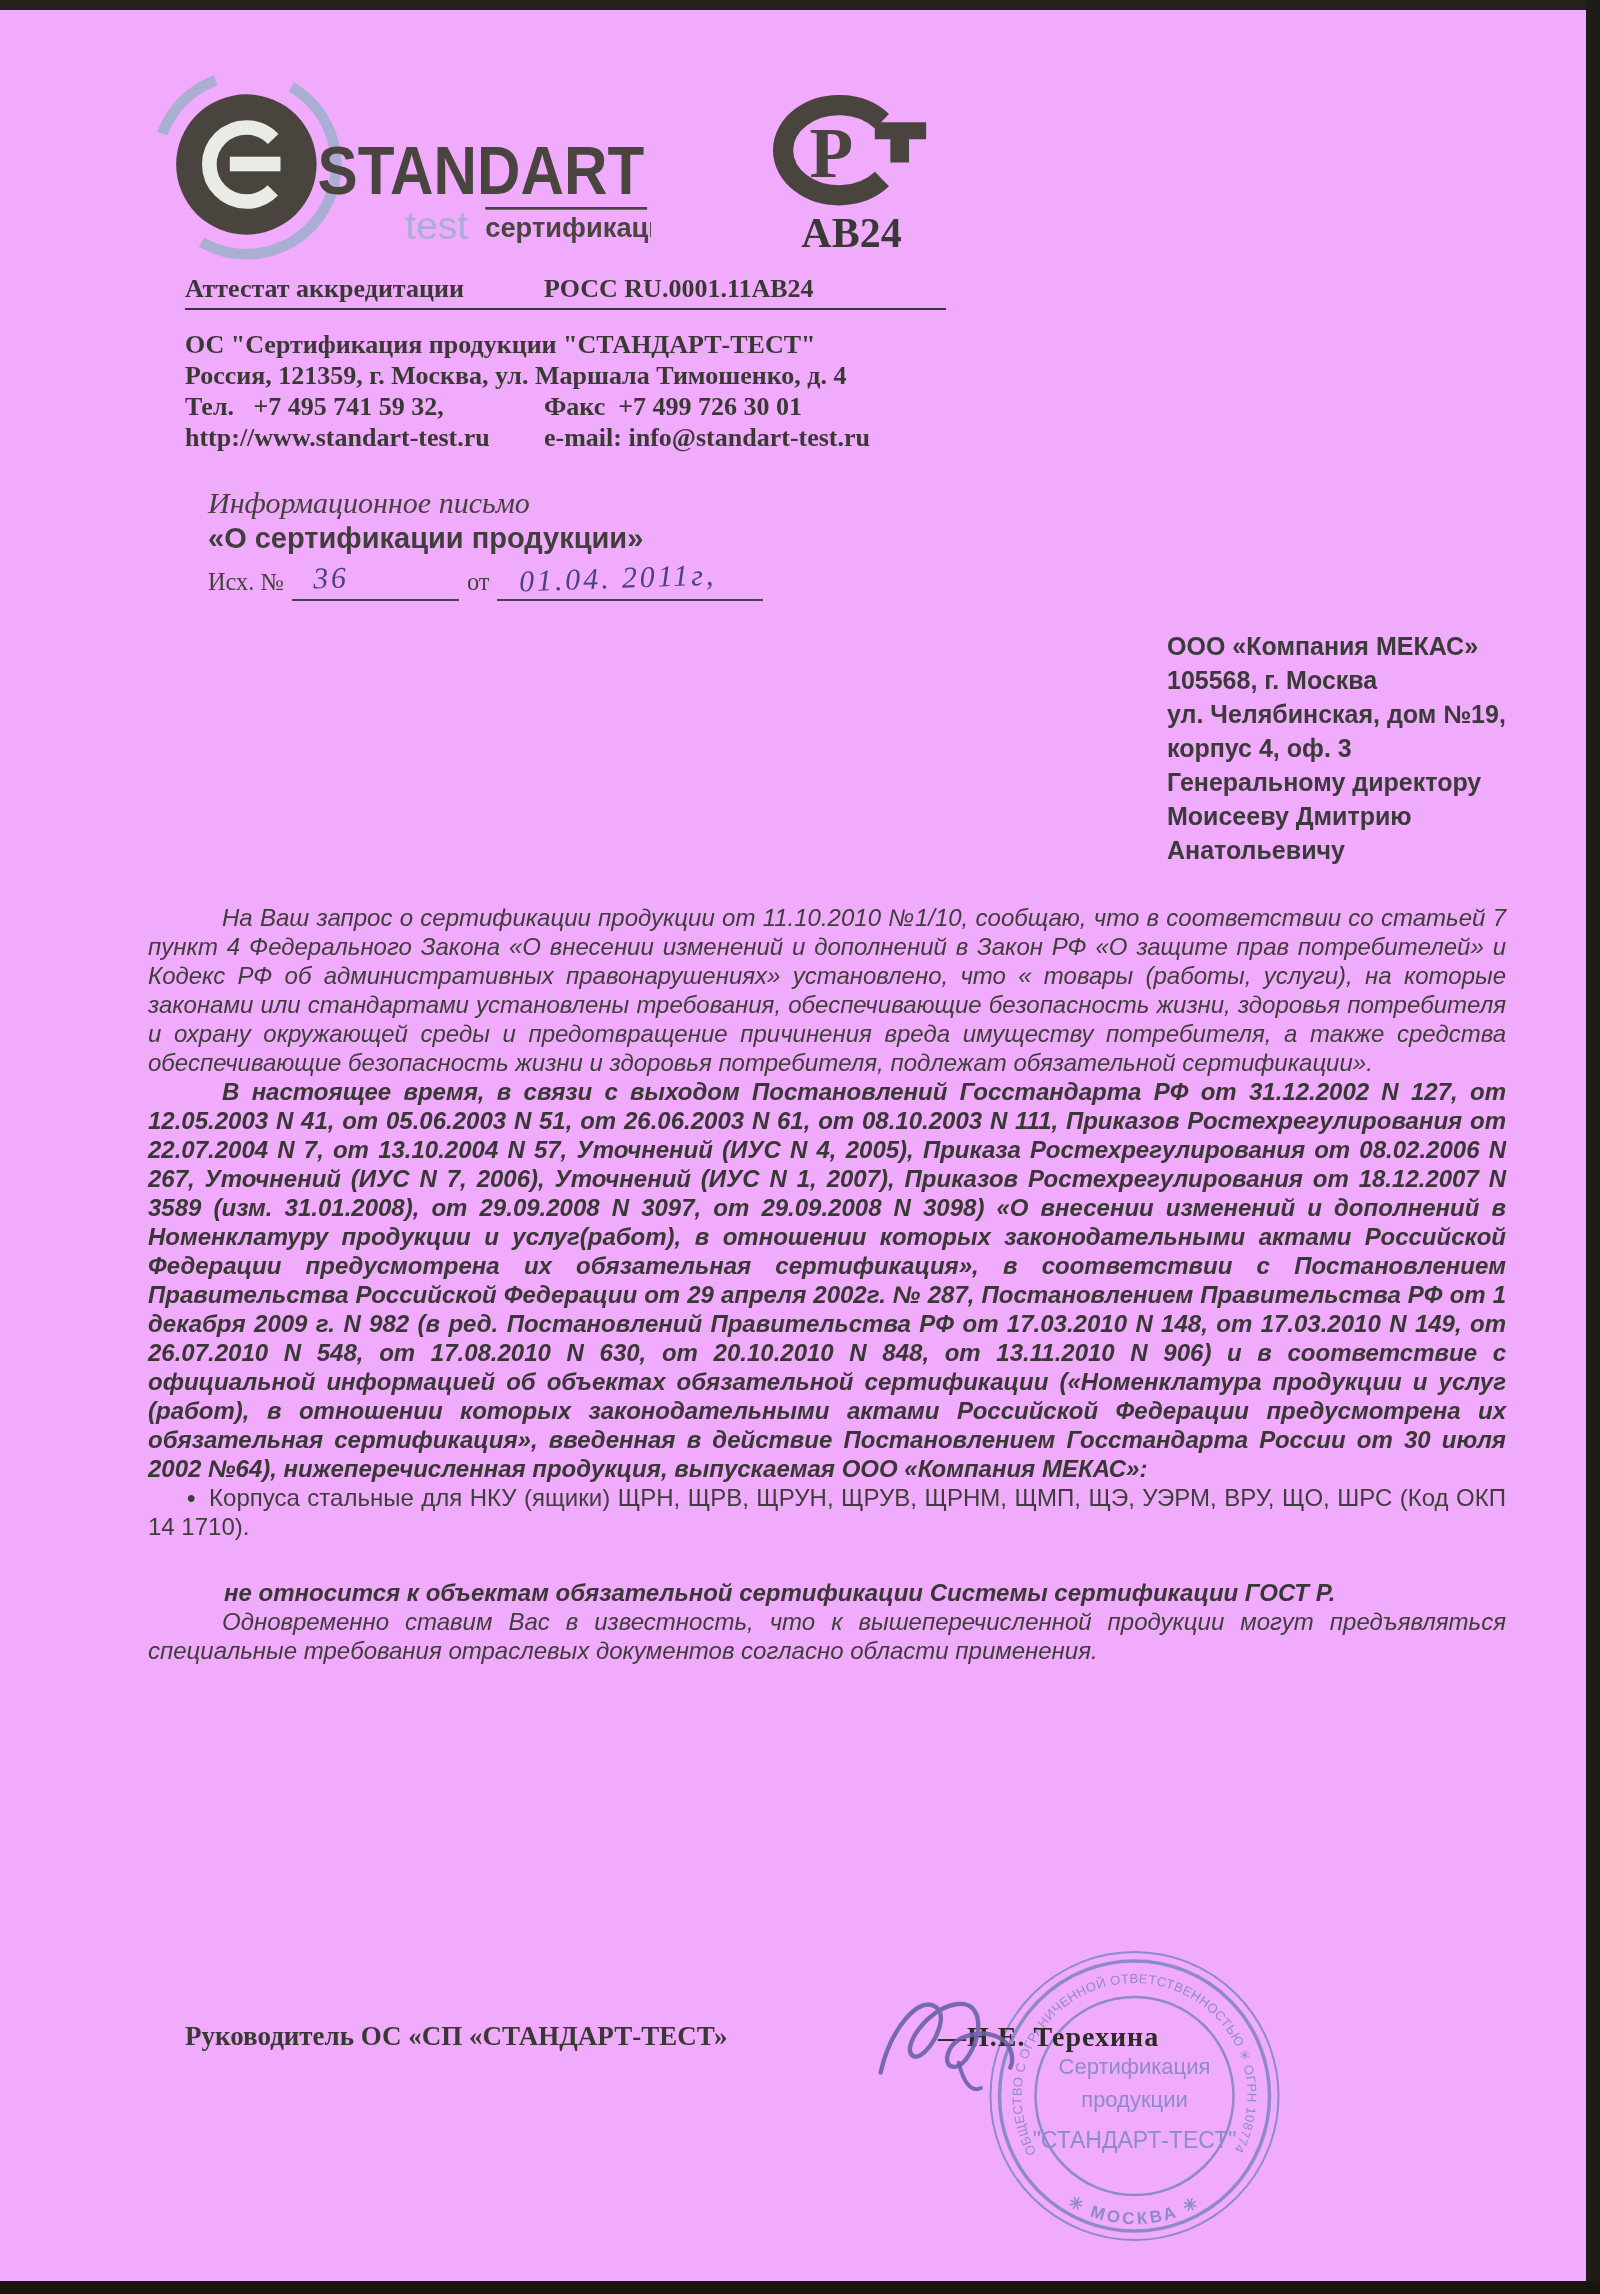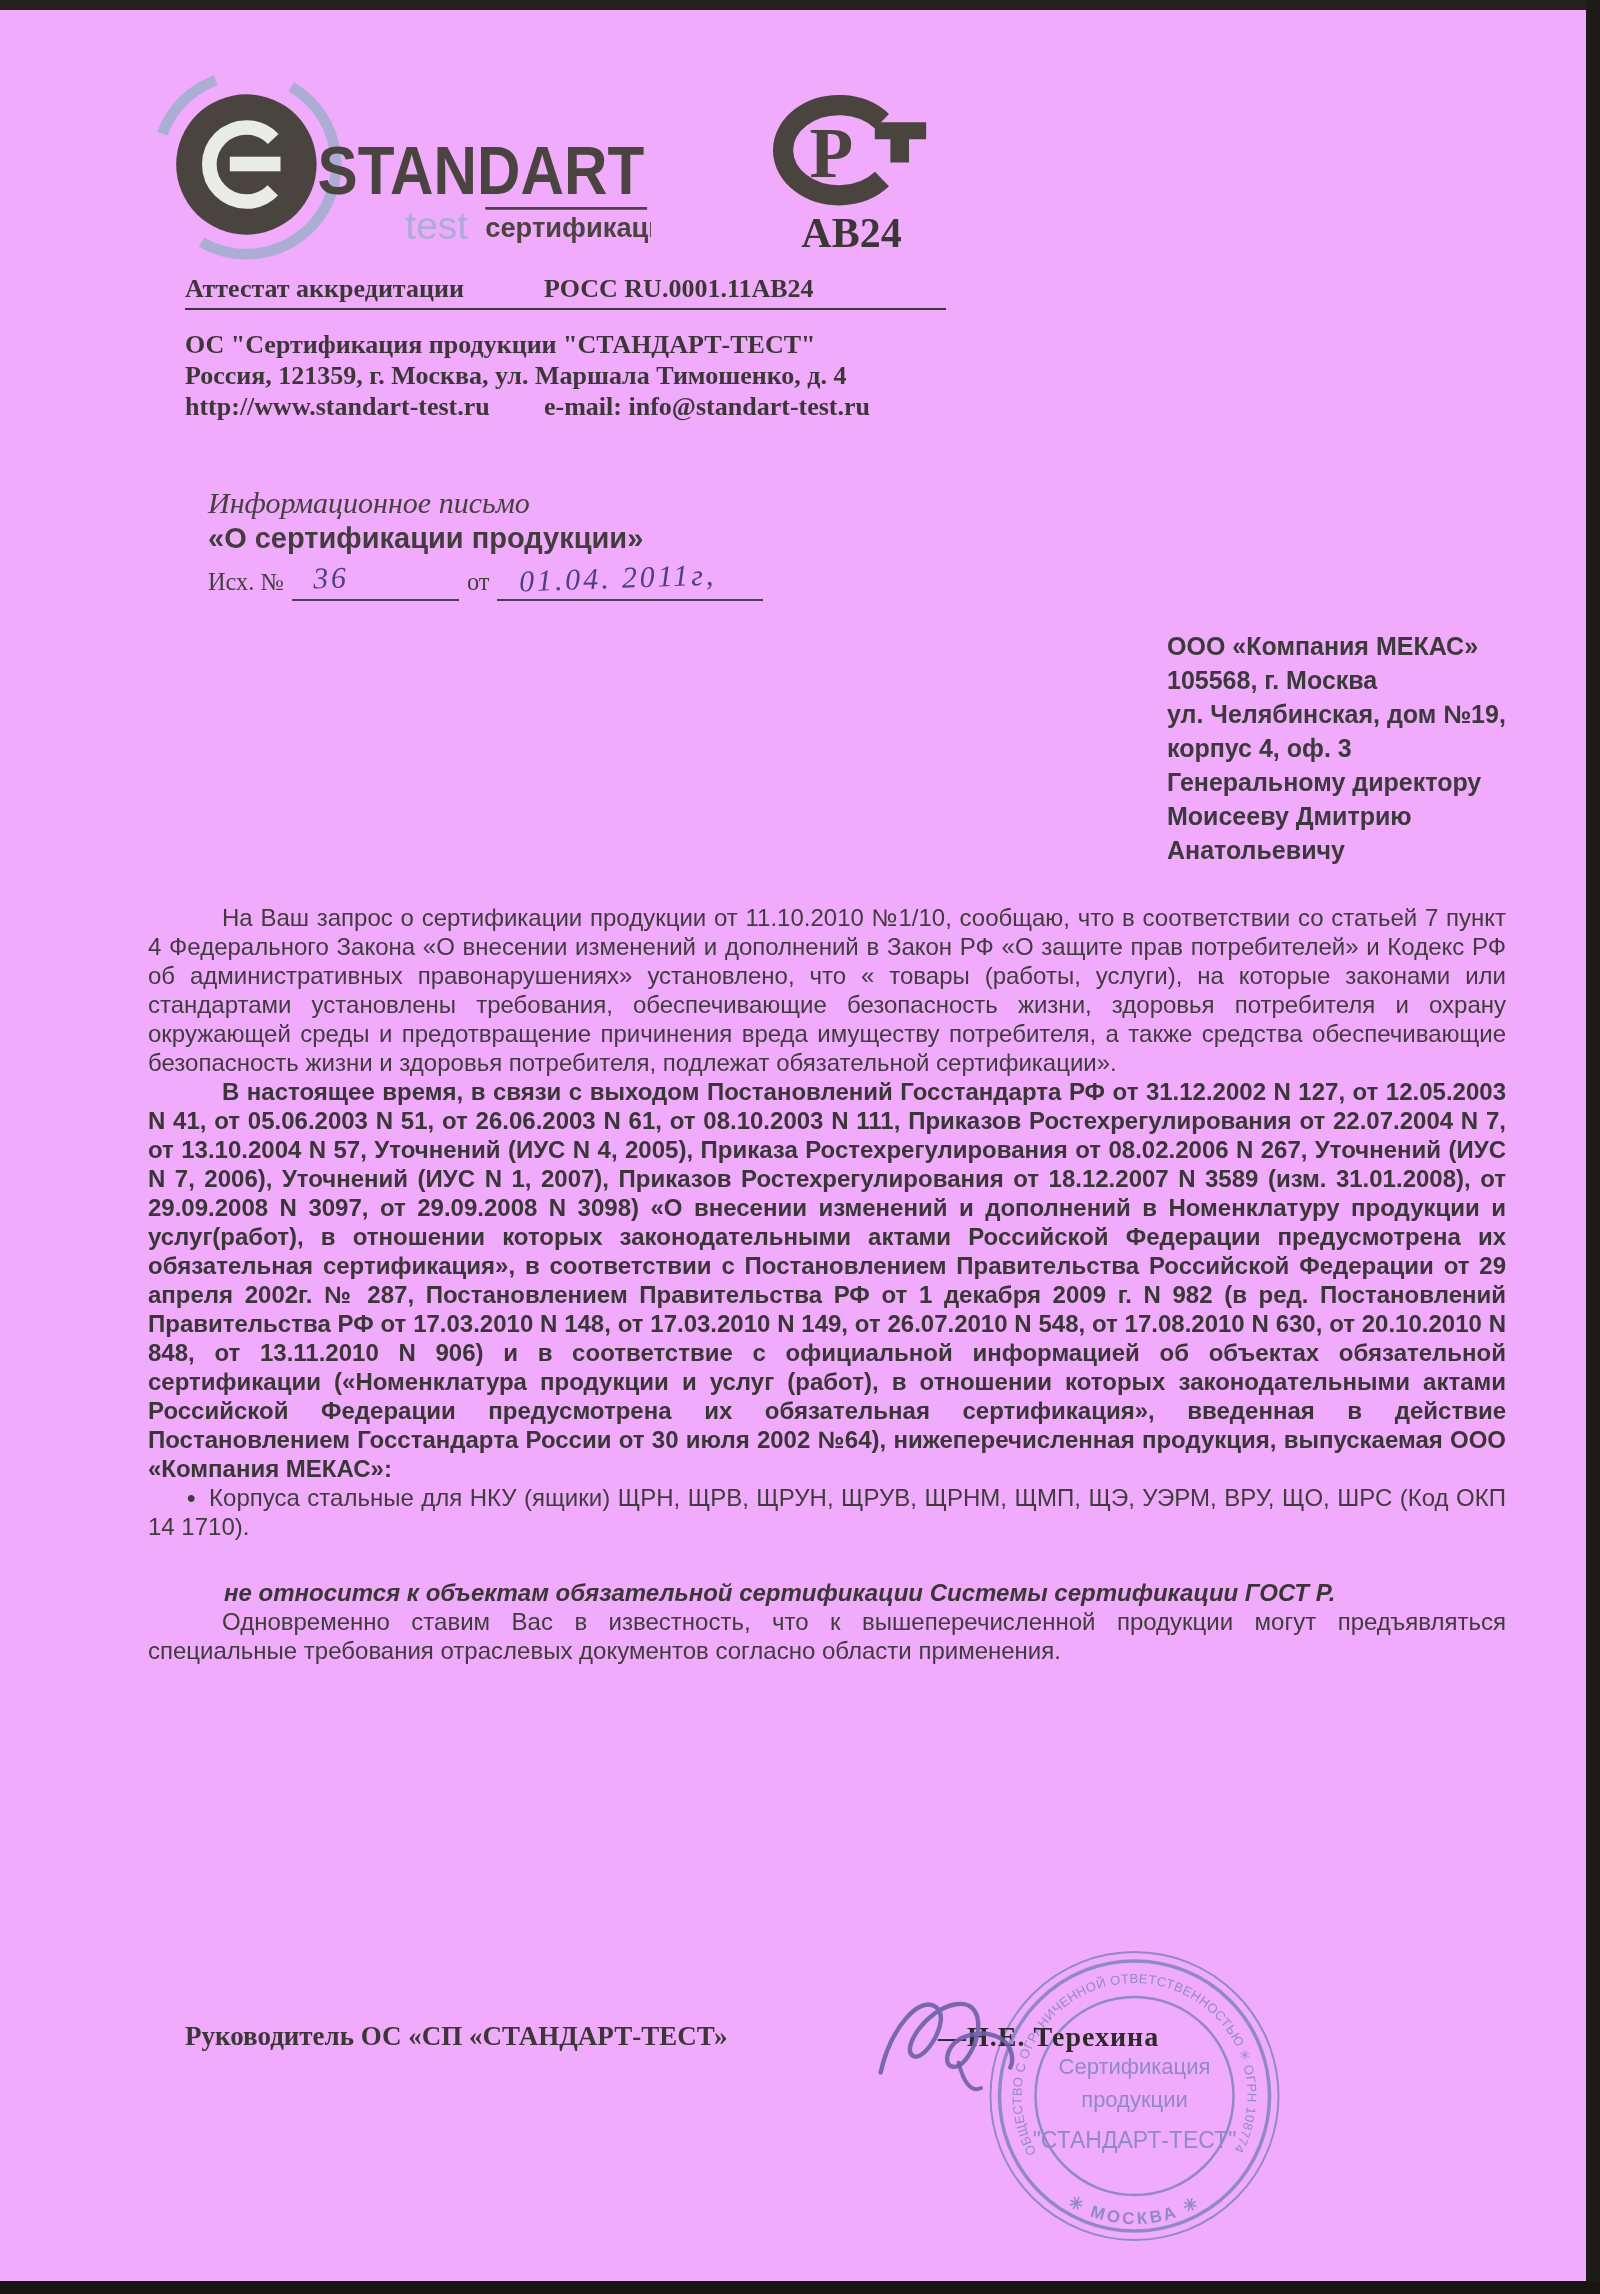--- a/index.html
+++ b/index.html
@@ -39,21 +39,21 @@
   .blank-date{width:244px;}
 
   .recipient{
     position:absolute;left:1167px;top:629px;width:351px;
     font-weight:bold;font-size:25px;line-height:34px;color:#3a3a38;
   }
 
   .body-text{position:absolute;left:148px;top:903px;width:1358px;
     font-size:24px;line-height:29px;text-align:justify;color:#3e3d3a;}
   .body-text p{margin:0;}
-  .p-indent{text-indent:74px;}
+  .p-indent{text-indent:74px;font-style:italic;}
   .p-bold{font-weight:bold;color:#383734;}
   .bullet-p{text-indent:39px;}
   .bullet-dot{font-weight:bold;padding-right:13.7px;}
   .statement{font-weight:bold;color:#383734;margin-top:37px !important;margin-left:76px !important;text-align:left;font-style:italic;}
   .p3{margin-top:39px !important;text-indent:76px;}
   .u-bold{font-weight:bold;text-decoration:underline;}
   .bi{font-weight:bold;font-style:italic;}
 
   .sign-title{position:absolute;left:185px;top:2021px;
     font-family:"Liberation Serif",serif;font-weight:bold;font-size:27px;color:#3a3834;}
@@ -90,20 +90,24 @@
     <text x="55" y="102" text-anchor="middle" font-family="Liberation Serif, serif" font-weight="bold" font-size="27" fill="#3a3834">АВ24</text>
   </svg>
 
   <div class="header-info">
     <div class="hdr-row hdr-underlined">
       <span class="col-l">Аттестат аккредитации</span>
       <span>РОСС RU.0001.11АВ24</span>
     </div>
     <div>ОС "Сертификация продукции "СТАНДАРТ-ТЕСТ"</div>
     <div>Россия, 121359, г. Москва, ул. Маршала Тимошенко, д. 4</div>
+    <div class="hdr-row">
+      <span class="col-l"><span>Тел.</span>&nbsp;&nbsp;&nbsp;<span>+7 495 741 59 32,</span></span>
+      <span><span>Факс</span>&nbsp;&nbsp;<span>+7 499 726 30 01</span></span>
+    </div>
     <div class="hdr-row">
       <span class="col-l">http://www.standart-test.ru</span>
       <span>e-mail: info@standart-test.ru</span>
     </div>
   </div>
 
   <div class="meta">
     <div class="meta-type">Информационное письмо</div>
     <div class="meta-subject">«О сертификации продукции»</div>
     <div class="meta-ref">

